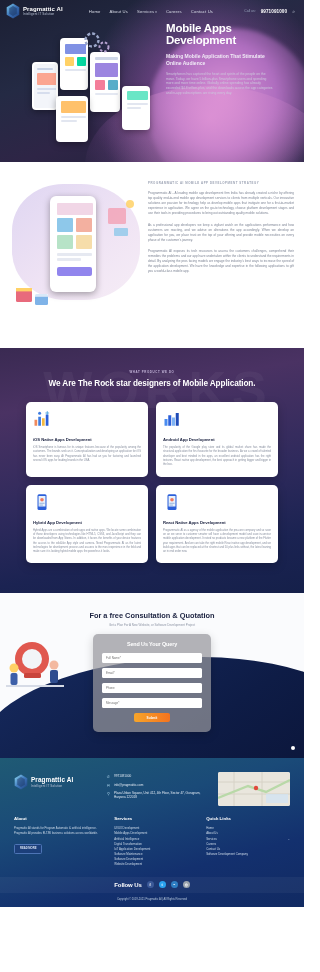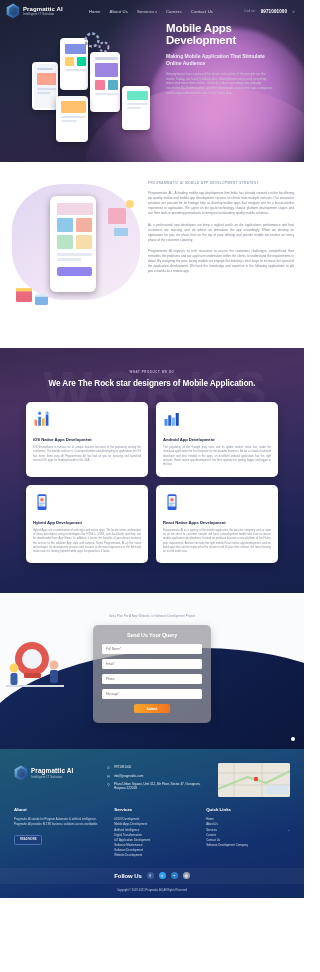--- a/index.html
+++ b/index.html
@@ -344,20 +344,21 @@
         <div class="card-h">React Native Apps Development</div>
         <p class="card-p">Programmatic AI as a agency of the mobile application the pre-core company and so soon on an we serve to customer smarter will have a development model and save in-service mobile application development. It noted no products became a new platform of the Flutter your requirement. And we can take the right mobile React native app development, and we build apps that can be replaced at the shortest and 50 plus links without, the latest leaning an in end order now.</p>
       </div>
 
     </div>
   </section>
 
   <section class="consult">
     <div class="consult-wave"></div>
 
+    <h2 class="consult-h">For a free Consultation &amp; Quotation</h2>
     <div class="consult-sub">Get a Plan For A New Website, or Software Development Project</div>
 
     <div class="consult-art-l">
       <svg width="62" height="60" viewBox="0 0 62 60">
         <circle cx="28" cy="24" r="17" fill="#e0584f"></circle>
         <circle cx="28" cy="24" r="10" fill="#f2f4f8"></circle>
         <rect x="20" y="38" width="17" height="5" rx="1.5" fill="#c9443c"></rect>
         <circle cx="10" cy="33" r="4.5" fill="#ffd166"></circle>
         <rect x="6.5" y="38" width="7" height="12" rx="2" fill="#3c5fa8"></rect>
         <circle cx="50" cy="30" r="4.5" fill="#f3b9a0"></circle>

